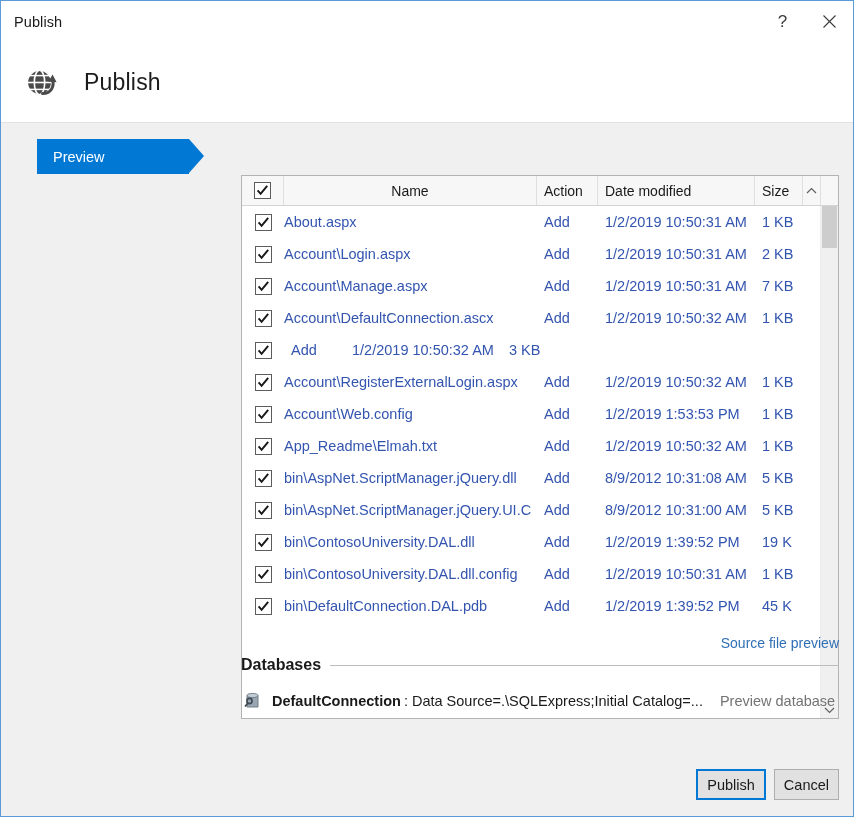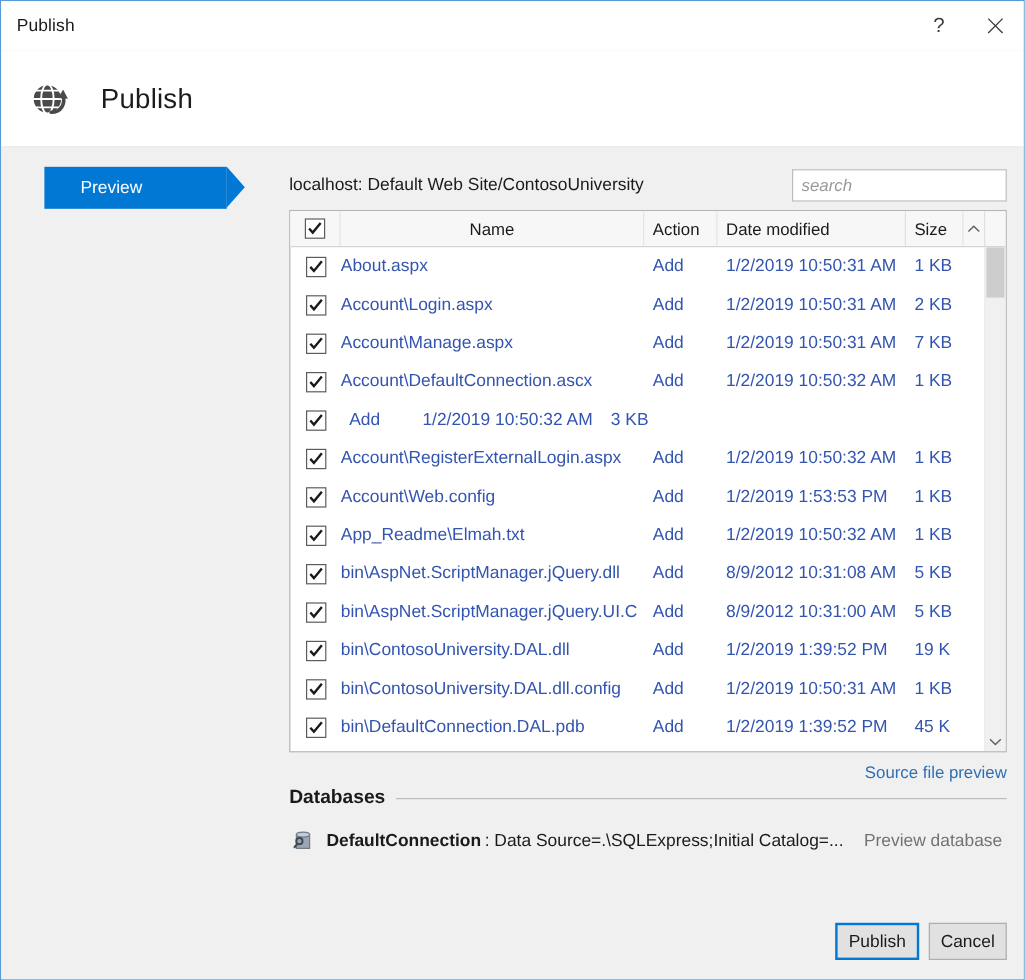--- a/index.html
+++ b/index.html
@@ -95,21 +95,21 @@
     top: 16px;
     width: 170px;
   }
   .nav-tab {
     position: relative;
     height: 35px;
     width: 152px;
     background: #0078d4;
     display: flex;
     align-items: center;
-    padding-left: 30px;
+    padding-left: 16px;
     box-sizing: border-box;
     color: #ffffff;
     font-size: 14.5px;
   }
   .nav-tab::after {
     content: "";
     position: absolute;
     left: 152px;
     top: 0;
     width: 0;
@@ -158,21 +158,21 @@
     color: #9a9a9a;
     font-style: italic;
   }
 
   
   .filelist {
     position: absolute;
     top: 52px;
     left: 0;
     right: 0;
-    height: 452px;
+    height: 544px;
     box-sizing: border-box;
     border: 1px solid #b4b4b4;
     background: #ffffff;
     display: flex;
     flex-direction: column;
     overflow: hidden;
   }
   .fl-header {
     display: flex;
     height: 30px;
@@ -383,24 +383,20 @@
   <div class="body">
 
     <div class="nav">
       <div class="nav-tab">
         <span>Preview</span>
       </div>
     </div>
 
     <div class="panel">
 
-      <div class="panel-top">
-        <div class="path-label">localhost: Default Web Site/ContosoUniversity</div>
-        <input class="search-box" type="text" placeholder="search" style="">
-      </div>
 
       <div class="filelist">
         <div class="fl-header">
           <div class="hcell h-check">
             <span class="cbx">
               <svg width="13" height="13" viewBox="0 0 13 13">
                 <path d="M1.6 6.4 L4.6 9.8 L11.2 1.8" stroke="#1a1a1a" stroke-width="2" fill="none"></path>
               </svg>
             </span>
           </div>

